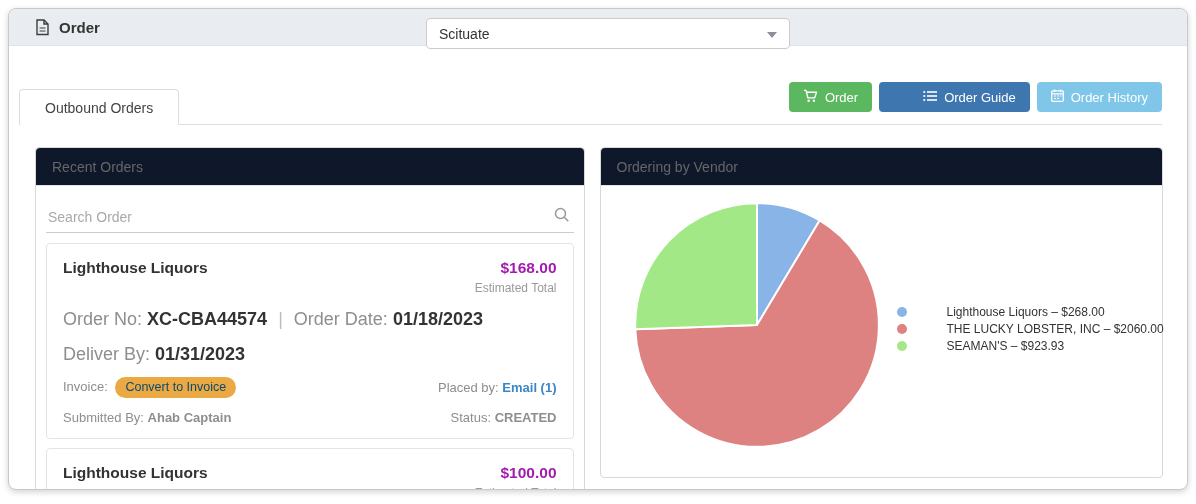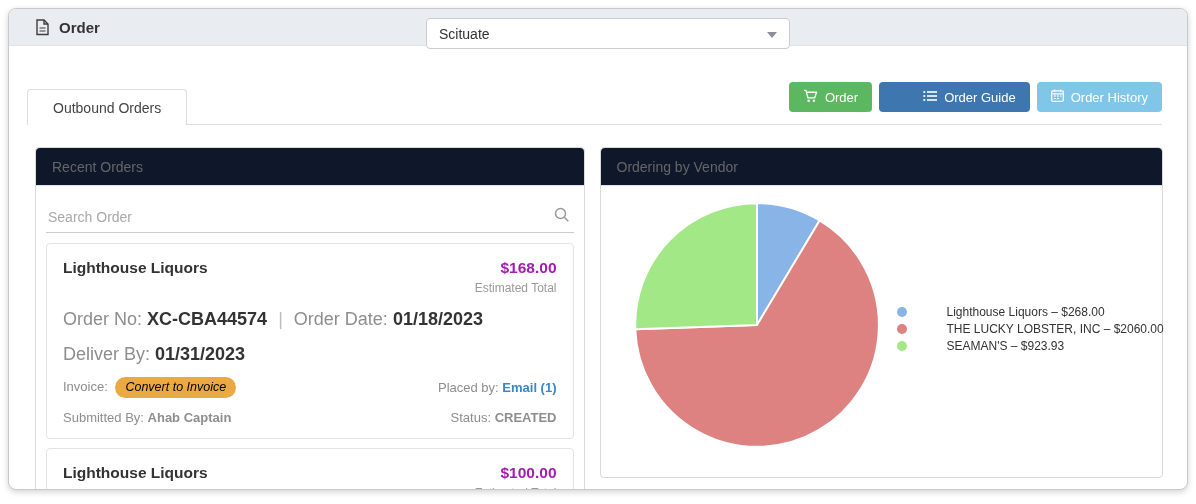--- a/index.html
+++ b/index.html
@@ -22,21 +22,21 @@
   .location-select{
     position:absolute; left:417px; top:9px; width:364px; height:31px;
     background:#fff; border:1px solid #ccc; border-radius:4px; z-index:5;
     display:flex; align-items:center; padding:0 12px; cursor:pointer;
   }
   .location-select .val{ font-size:14px; color:#333; }
   .caret{ position:absolute; right:12px; top:13px; width:0; height:0;
     border-left:5px solid transparent; border-right:5px solid transparent; border-top:6px solid #8a8f98; }
   
   .tab-row{
-    margin:36px 25px 0 18px; display:flex; justify-content:space-between; align-items:flex-end;
+    margin:36px 25px 0 10px; display:flex; justify-content:space-between; align-items:flex-end;
     border-bottom:1px solid #ddd; position:relative;
   }
   .tab{
     background:#fff; border:1px solid #ddd; border-bottom:none; border-radius:4px 4px 0 0;
     padding:0 25px; height:36px; display:flex; align-items:center; margin-bottom:-1px;
     font-size:14px; color:#444; position:relative; z-index:2; cursor:pointer;
   }
   .btn-group{ display:flex; gap:7px; margin-bottom:12px; }
   .btn{
     height:30px; border:none; border-radius:4px; color:#fff; font-size:13px;
@@ -72,22 +72,22 @@
   .card-top{ display:flex; justify-content:space-between;gap:40px; }
   .vendor{ font-size:15.5px; font-weight:bold; color:#333; }
   .total-col{ text-align:right; }
   .total{ font-size:15.5px; font-weight:bold; color:#a21caf; }
   .est{ font-size:12px; color:#9a9a9a; margin-top:4px; }
   .meta{ font-size:18px; color:#8e8e8e; margin-top:14px; }
   .meta b{ color:#333; font-weight:bold; }
   .meta .sep{ color:#bbb; margin:0 6px; }
   .meta-flex{ display:flex; justify-content:space-between; align-items:center; margin-top:12px; font-size:13px; color:#8e8e8e; }
   .badge{
-    background:#eaa943; color:#000000; border-radius:11px; padding:3px 10px 4px 10px;
-    font-size:12.5px; margin-left:4px; display:inline-block; cursor:pointer;font-style:italic;
+    background:#eaa943; color:#0c4a6e; border-radius:11px; padding:3px 10px 4px 10px;
+    font-size:12.5px; margin-left:4px; display:inline-block; cursor:pointer;
   }
   .link{ color:#3a87c8; cursor:pointer; font-weight:bold; }
   
   .pie-svg{ position:absolute; left:22px; top:43px; }
   .legend{ position:absolute; left:296px; top:157px; }
   .legend-row{ display:flex; align-items:center; margin-bottom:3px;gap:32px; }
   .legend-dot{ width:10px; height:10px; border-radius:50%; margin-right:8px; flex:0 0 auto; }
   .legend-label{ font-size:12px; color:#333; white-space:nowrap; }
   .c0{ background:#88b4e7; } .c1{ background:#dd8181; } .c2{ background:#a3e886; }
 </style>

